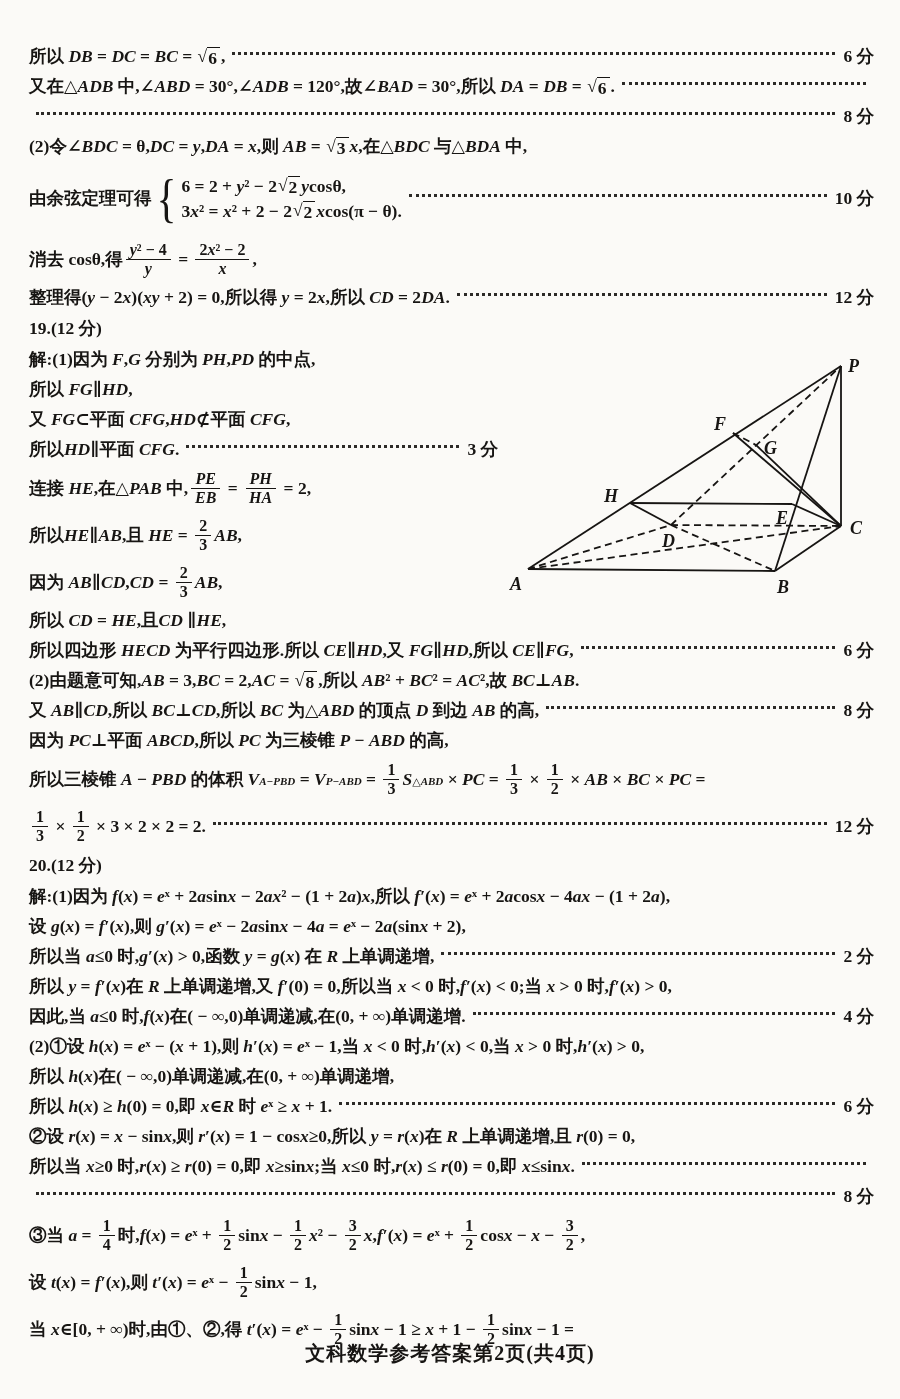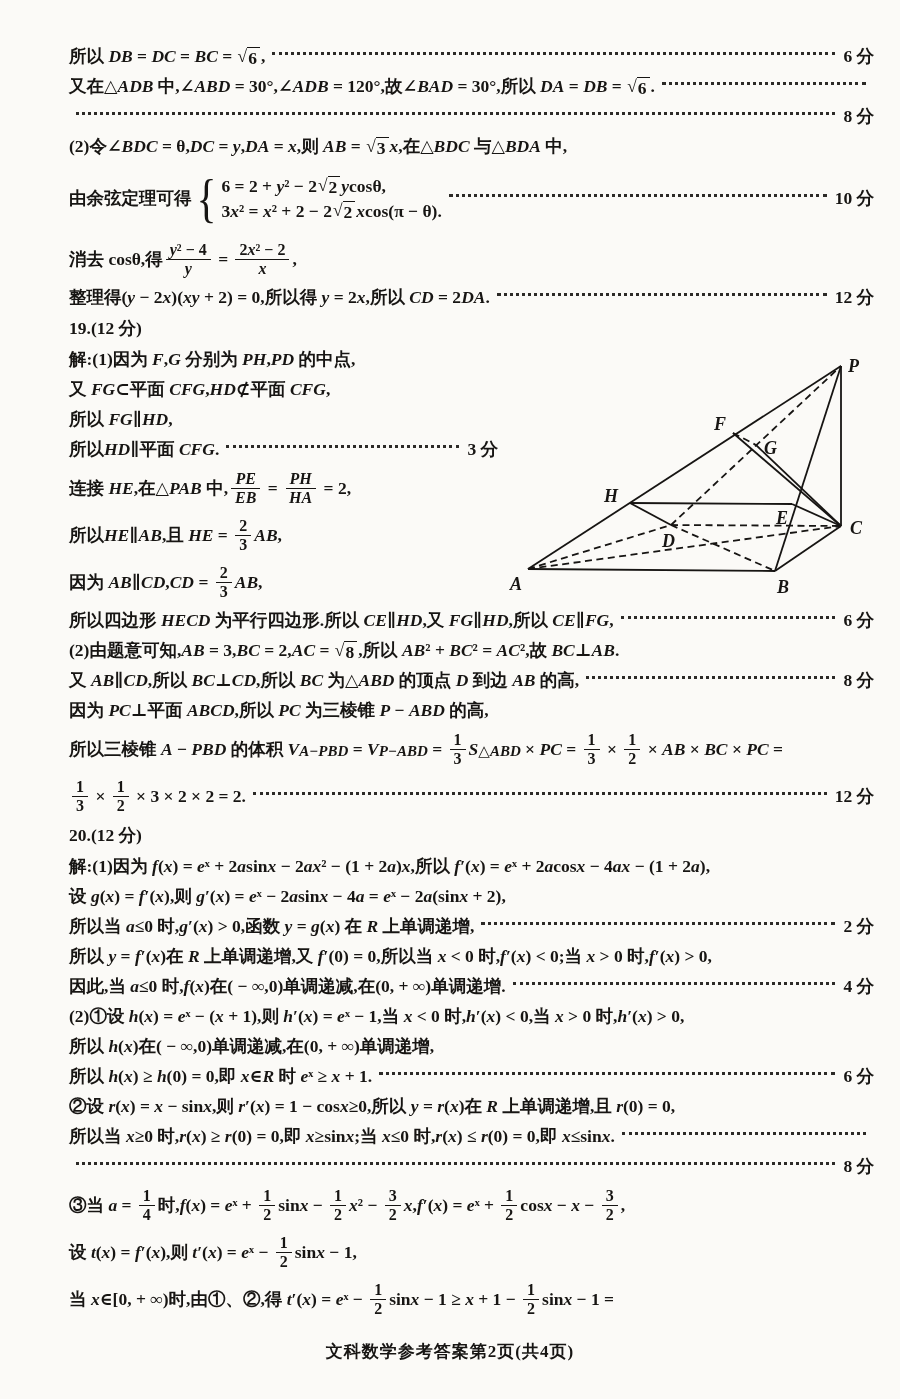--- a/index.html
+++ b/index.html
@@ -5,30 +5,30 @@
   html,body{margin:0;padding:0}
   body{
     width:900px;height:1399px;position:relative;overflow:hidden;
     background:#fbfaf7;color:#171513;
     font-family:"Liberation Serif","DejaVu Serif",serif;
     font-weight:700;
   }
   #sheet{position:absolute;left:0;top:0;right:0;bottom:0;padding-top:42px}
   .line{
     display:flex;align-items:center;overflow:hidden;
-    padding-left:69px;margin-right:26px;
+    padding-left:29px;margin-right:26px;
     min-height:30px;font-size:17.5px;line-height:1.25;
   }
   .line.flush{min-height:32px}
   .line.narrow{margin-right:402px}
   .line.tall{min-height:47px}
   .line.xtall{min-height:74px}
   .txt{white-space:pre}
   i{font-style:italic}
-  sub{font-size:15px;font-style:italic;transform:translateY(2px)}
+  sub{font-size:11px;font-style:italic;transform:translateY(2px)}
   .leader{
     flex:1 1 auto;min-width:10px;height:1px;
     border-bottom:3px dotted #2c2a27;
     margin:0 8px 0 7px;transform:translateY(-4px);
   }
   .score{white-space:pre}
   .frac{
     display:inline-flex;flex-direction:column;align-items:center;
     margin:4px 3px;font-size:16px;line-height:1.12;
   }
@@ -38,21 +38,21 @@
   .sqrt .rad{line-height:1.05}
   .sqrt .arg{border-top:1.8px solid #171513;padding:1px 3px 0 1px;line-height:1.05}
   .cases{display:inline-flex;align-items:center;margin-left:2px}
   .cases .brace{font-size:52px;font-weight:400;line-height:.85;margin-right:3px;transform:scaleX(.8)}
   .cases .crows{display:inline-flex;flex-direction:column;gap:3px}
   .cases .crow{display:flex;align-items:center;white-space:pre}
   #figure{position:absolute;left:498px;top:346px;width:396px;height:266px}
   #figure svg{width:100%;height:100%}
   #page-footer{
     position:absolute;left:0;right:0;top:1340px;text-align:center;
-    font-size:17px;letter-spacing:1px;
+    font-size:20px;letter-spacing:1px;
   }
 </style>
 </head>
 <body>
 
 <div id="sheet">
   <div id="lines">
       <div class="line">
         <span class="txt">所以 <i>DB</i> = <i>DC</i> = <i>BC</i> = </span>
         <span class="sqrt">
@@ -114,24 +114,24 @@
         <span class="leader"></span>
         <span class="score">12 分</span>
       </div>
       <div class="line flush">
         <span class="txt">19.(12 分)</span>
       </div>
       <div class="line narrow">
         <span class="txt">解:(1)因为 <i>F</i>,<i>G</i> 分别为 <i>PH</i>,<i>PD</i> 的中点,</span>
       </div>
       <div class="line narrow">
+        <span class="txt">所以 <i>FG</i>∥<i>HD</i>,</span>
+      </div>
+      <div class="line narrow">
         <span class="txt">又 <i>FG</i>⊂平面 <i>CFG</i>,<i>HD</i>⊄平面 <i>CFG</i>,</span>
-      </div>
-      <div class="line narrow">
-        <span class="txt">所以 <i>FG</i>∥<i>HD</i>,</span>
       </div>
       <div class="line narrow">
         <span class="txt">所以<i>HD</i>∥平面 <i>CFG</i>.</span>
         <span class="leader"></span>
         <span class="score">3 分</span>
       </div>
       <div class="line narrow tall">
         <span class="txt">连接 <i>HE</i>,在△<i>PAB</i> 中,</span>
         <span class="frac">
           <span class="num"><i>PE</i></span>
@@ -152,20 +152,23 @@
         </span>
         <span class="txt"><i>AB</i>,</span>
       </div>
       <div class="line narrow tall">
         <span class="txt">因为 <i>AB</i>∥<i>CD</i>,<i>CD</i> = </span>
         <span class="frac">
           <span class="num">2</span>
           <span class="den">3</span>
         </span>
         <span class="txt"><i>AB</i>,</span>
+      </div>
+      <div class="line">
+        <span class="txt">所以 <i>CD</i> = <i>HE</i>,且<i>CD</i> ∥<i>HE</i>,</span>
       </div>
       <div class="line">
         <span class="txt">所以四边形 <i>HECD</i> 为平行四边形.所以 <i>CE</i>∥<i>HD</i>,又 <i>FG</i>∥<i>HD</i>,所以 <i>CE</i>∥<i>FG</i>,</span>
         <span class="leader"></span>
         <span class="score">6 分</span>
       </div>
       <div class="line">
         <span class="txt">(2)由题意可知,<i>AB</i> = 3,<i>BC</i> = 2,<i>AC</i> = </span>
         <span class="sqrt">
           <span class="rad">√</span>

